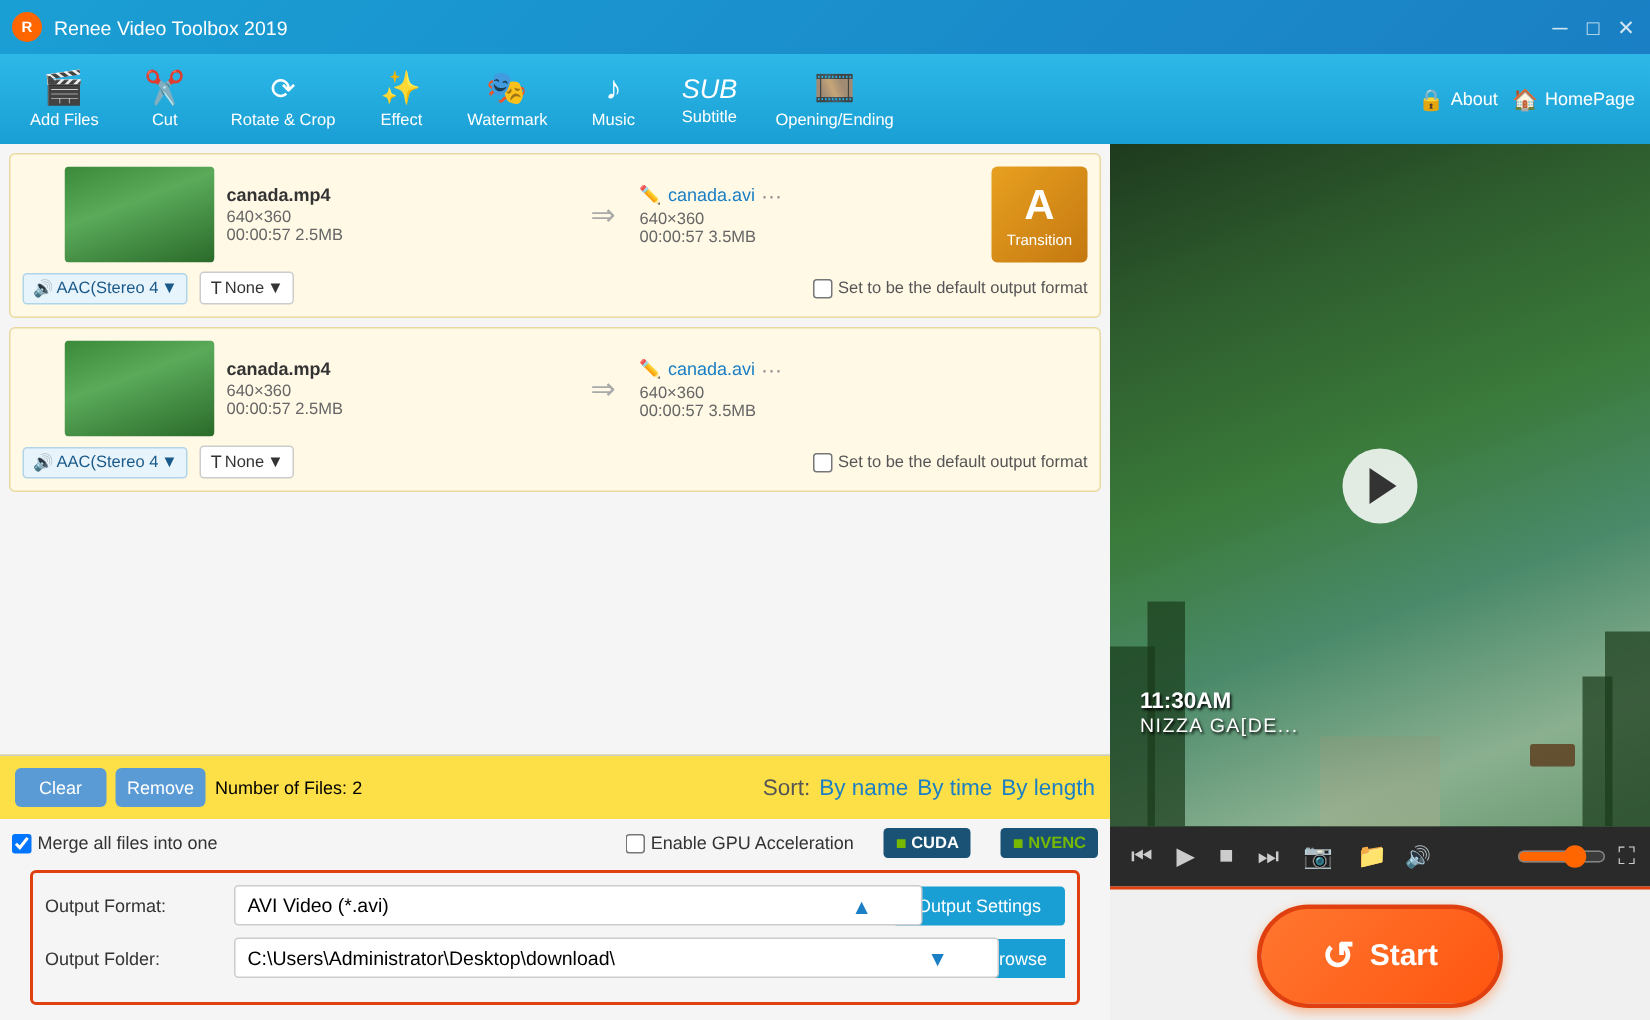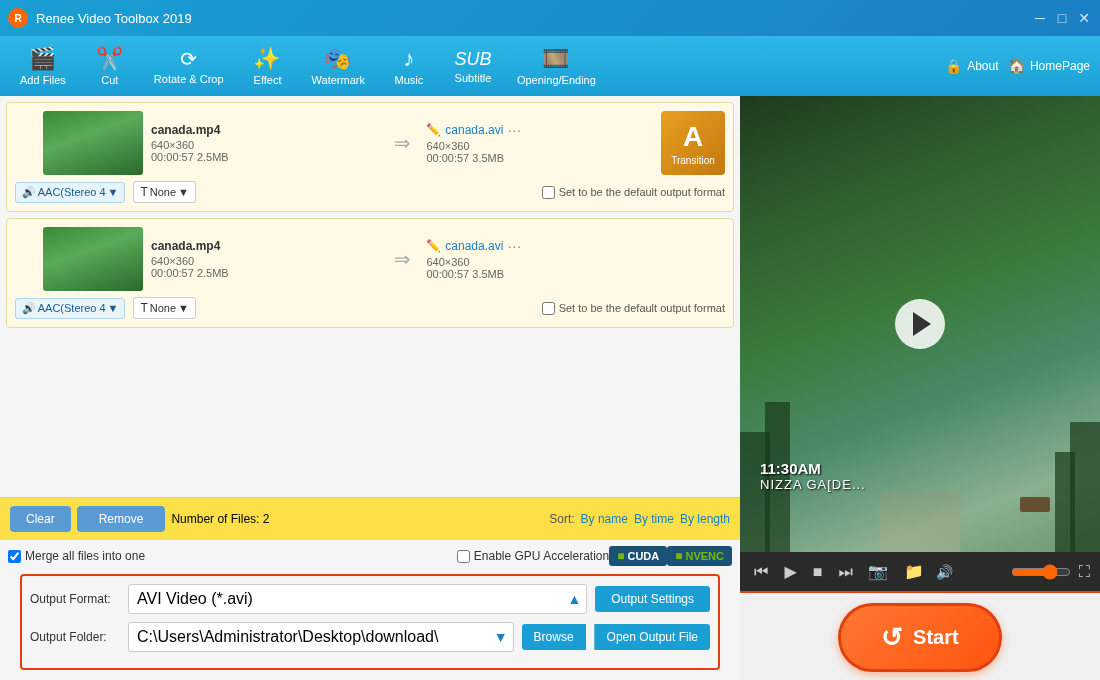--- a/index.html
+++ b/index.html
@@ -80,26 +80,26 @@
 
     .file-item-bottom { display: flex; align-items: center; gap: 8px; }
     .audio-select { display: flex; align-items: center; gap: 2px; background: #e8f4fb; border: 1px solid #b0d4e8; border-radius: 3px; padding: 3px 6px; cursor: pointer; font-size: 11px; color: #1a5a8a; }
     .subtitle-select { display: flex; align-items: center; gap: 2px; background: white; border: 1px solid #ccc; border-radius: 3px; padding: 3px 6px; cursor: pointer; font-size: 11px; color: #333; }
     .default-format { display: flex; align-items: center; gap: 4px; margin-left: auto; font-size: 11px; color: #555; }
     .default-format input[type=checkbox] { margin: 0; }
 
     
     .bottom-controls { background: #fde047; border-top: 1px solid #ccc; padding: 8px 10px; display: flex; align-items: center; gap: 6px; }
     .btn-clear { background: #5b9bd5; color: white; border: none; padding: 6px 16px; border-radius: 4px; cursor: pointer; font-size: 12px; }
-    .btn-remove { background: #5b9bd5; color: white; border: none; padding: 6px 22px; border-radius: 4px; cursor: pointer; font-size: 12px; }
-    .sort-section { margin-left: auto; display: flex; align-items: center; gap: 6px; font-size: 12px; color: #555; }
+    .btn-remove { background: #5b9bd5; color: white; border: none; padding: 6px 8px; border-radius: 4px; cursor: pointer; font-size: 12px; }
+    .sort-section { margin-left: auto; display: flex; align-items: center; gap: 6px; font-size: 15px; color: #555; }
     .sort-link { color: #1a7fc4; cursor: pointer; text-decoration: none; }
     .output-row { display: flex; align-items: center; gap: 8px; margin-bottom: 8px; justify-content: flex-end; }
     .output-label { width: 90px; font-size: 12px; color: #333; flex-shrink: 0; }
-    .output-input { width: 100%; padding: 5px 28px 5px 8px; border: 1px solid #ccc; border-radius: 3px; font-size: 16px; background: white; }
+    .output-input { width: 100%; padding: 5px 28px 5px 8px; border: 1px solid #ccc; border-radius: 3px; font-size: 13px; background: white; margin-left: 28px; }
     .output-input-arrow { position: absolute; right: 6px; top: 50%; transform: translateY(-50%); color: #1a7fc4; font-size: 14px; cursor: pointer; }
     .btn-output-settings { background: #1a9fd4; color: white; border: none; padding: 6px 16px; border-radius: 3px; cursor: pointer; font-size: 12px; white-space: nowrap; }
     .btn-browse { background: #1a9fd4; color: white; border: none; padding: 6px 12px; border-radius: 3px 0 0 3px; cursor: pointer; font-size: 12px; }
     .btn-open-output { background: #1a9fd4; color: white; border: none; padding: 6px 12px; border-radius: 0 3px 3px 0; cursor: pointer; font-size: 12px; white-space: nowrap; border-left: 1px solid rgba(255,255,255,0.3); }
     .output-options { display: flex; align-items: center; gap: 20px; }
     .output-options label { display: flex; align-items: center; gap: 4px; font-size: 11px; color: #444; cursor: pointer; }
     .merge-label { display: flex; align-items: center; gap: 4px; font-size: 12px; color: #333; }
     .gpu-enable { display: flex; align-items: center; gap: 4px; font-size: 12px; color: #333; margin-left: auto; }
     .gpu-badge { display: flex; align-items: center; gap: 3px; background: #222; color: #76b900; border-radius: 3px; padding: 3px 8px; font-size: 11px; font-weight: bold; cursor: pointer; }
     .cuda-badge { background: #1a5276; color: white; }
@@ -302,21 +302,21 @@
       <div class="sort-section">
         <span>Sort:</span>
         <a class="sort-link">By name</a>
         <a class="sort-link">By time</a>
         <a class="sort-link">By length</a>
       </div>
     </div>
 
     <div style="padding: 6px 8px; background: #f5f5f5;">
 
-      <div style="display:flex; align-items:center; gap:0; margin-bottom:8px;">
+      <div style="display:flex; align-items:center; gap:20px; margin-bottom:8px;">
         <label class="merge-label">
           <input type="checkbox" checked="" style="">
           <span>Merge all files into one</span>
         </label>
         <label class="gpu-enable">
           <input type="checkbox" style="">
           <span>Enable GPU Acceleration</span>
         </label>
         <div class="gpu-badge cuda-badge">
           <span style="color:#76b900; font-size:12px;">■</span>
@@ -339,21 +339,20 @@
           <button class="btn-output-settings">Output Settings</button>
         </div>
 
         <div class="output-row">
           <span class="output-label">Output Folder:</span>
           <div style="flex:1; position:relative;">
             <input type="text" class="output-input" value="C:\Users\Administrator\Desktop\download\" style="padding-right: 28px;">
             <span class="output-input-arrow" style="color:#1a7fc4;">▼</span>
           </div>
           <button class="btn-browse">Browse</button>
-          <button class="btn-open-output">Open Output File</button>
         </div>
 
       </div>
     </div>
 
   </div>
 
   <div class="right-panel">
 
     <div class="video-preview">

